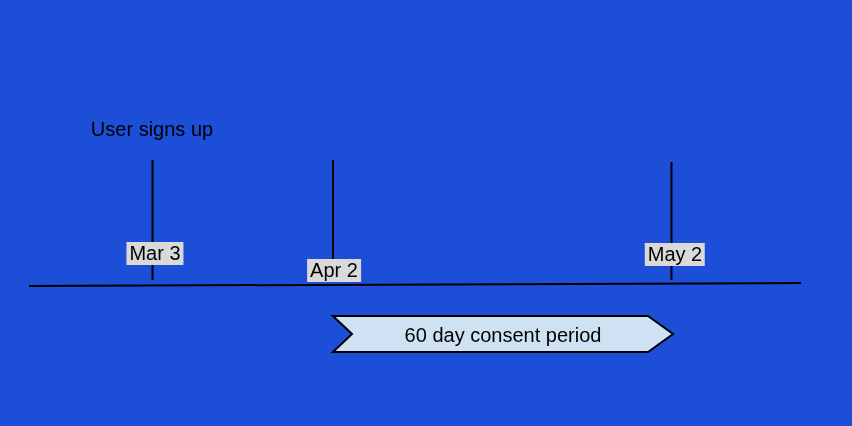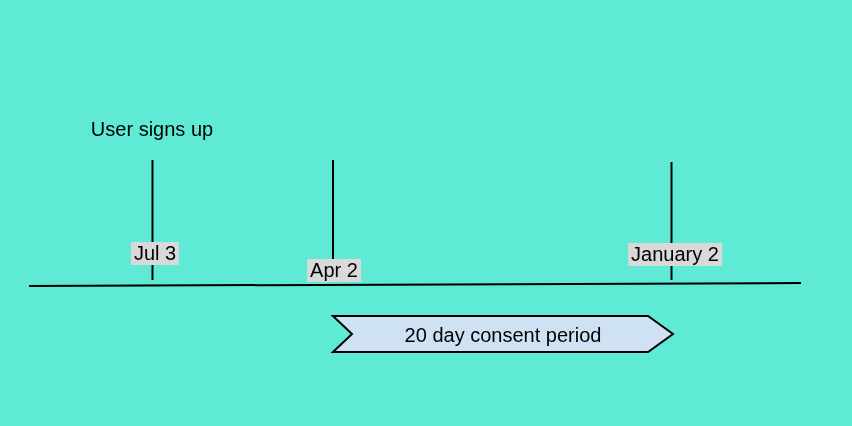--- a/index.html
+++ b/index.html
@@ -1,21 +1,21 @@
 <!DOCTYPE html>
 <html><head>
 <meta charset="utf-8">
 <style>
   * { margin: 0; padding: 0; box-sizing: border-box; }
   html, body { background: #ffffff; }
   .canvas {
     position: relative;
     width: 852px;
     height: 426px;
-    background: #5eead4;
+    background: #1d4ed8;
     overflow: hidden;
     font-family: "Liberation Sans", sans-serif;
     color: #000000;
   }
   .shapes-layer {
     position: absolute;
     left: 0; top: 0;
     width: 852px; height: 426px;
   }
   .event-label {
@@ -56,21 +56,21 @@
     <line x1="152.5" y1="160" x2="152.5" y2="280" stroke-width="2" stroke="#000000"></line>
     <line x1="333" y1="160" x2="333" y2="280" stroke-width="2" stroke="#000000"></line>
     <line x1="671.5" y1="162" x2="671.5" y2="280" stroke-width="2" stroke="#000000"></line>
     <polygon points="333,316 648,316 673,334 648,352 333,352 352,334" stroke-width="2" stroke-linejoin="miter" fill="#cfe2f3" stroke="#000000"></polygon>
   </svg>
 
   <div class="event-label nowrap" style="left:152px; top:116px;">User signs up</div>
 
 
 
-  <div class="date-badge" style="left: 155px; top: 242px; background: rgb(217, 217, 217);">Jul 3</div>
+  <div class="date-badge" style="left: 155px; top: 242px; background: rgb(217, 217, 217);">Mar 3</div>
 
   <div class="date-badge" style="left: 334px; top: 259px; background: rgb(217, 217, 217);">Apr 2</div>
 
-  <div class="date-badge" style="left: 675px; top: 243px; background: rgb(217, 217, 217);">January 2</div>
+  <div class="date-badge" style="left: 675px; top: 243px; background: rgb(217, 217, 217);">May 2</div>
 
-  <div class="banner-label" style="left:503px; top:335px;">20 day consent period</div>
+  <div class="banner-label" style="left:503px; top:335px;">60 day consent period</div>
 
 </div>
 
 </body></html>

